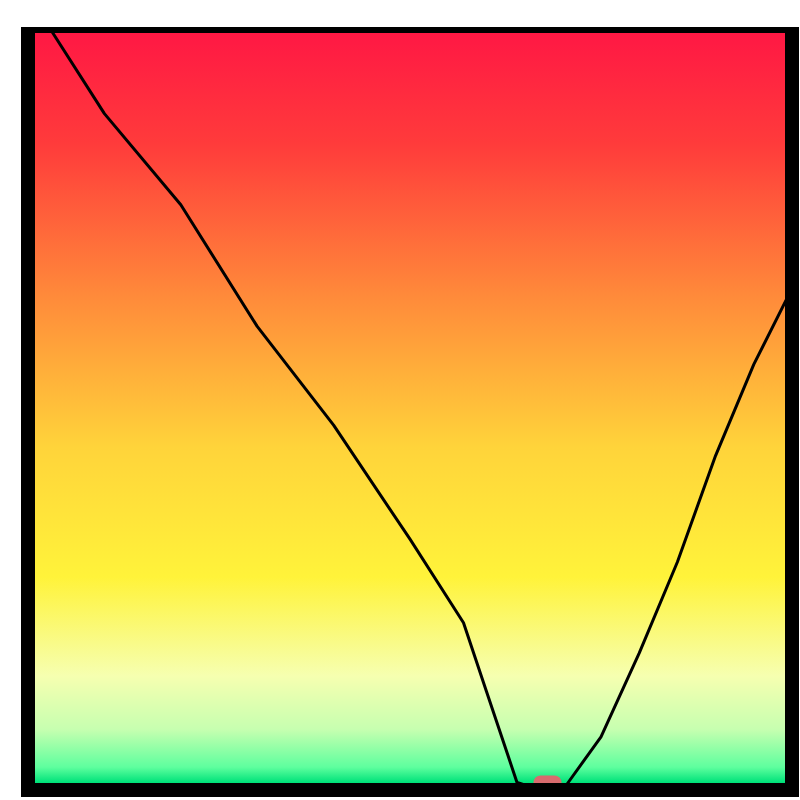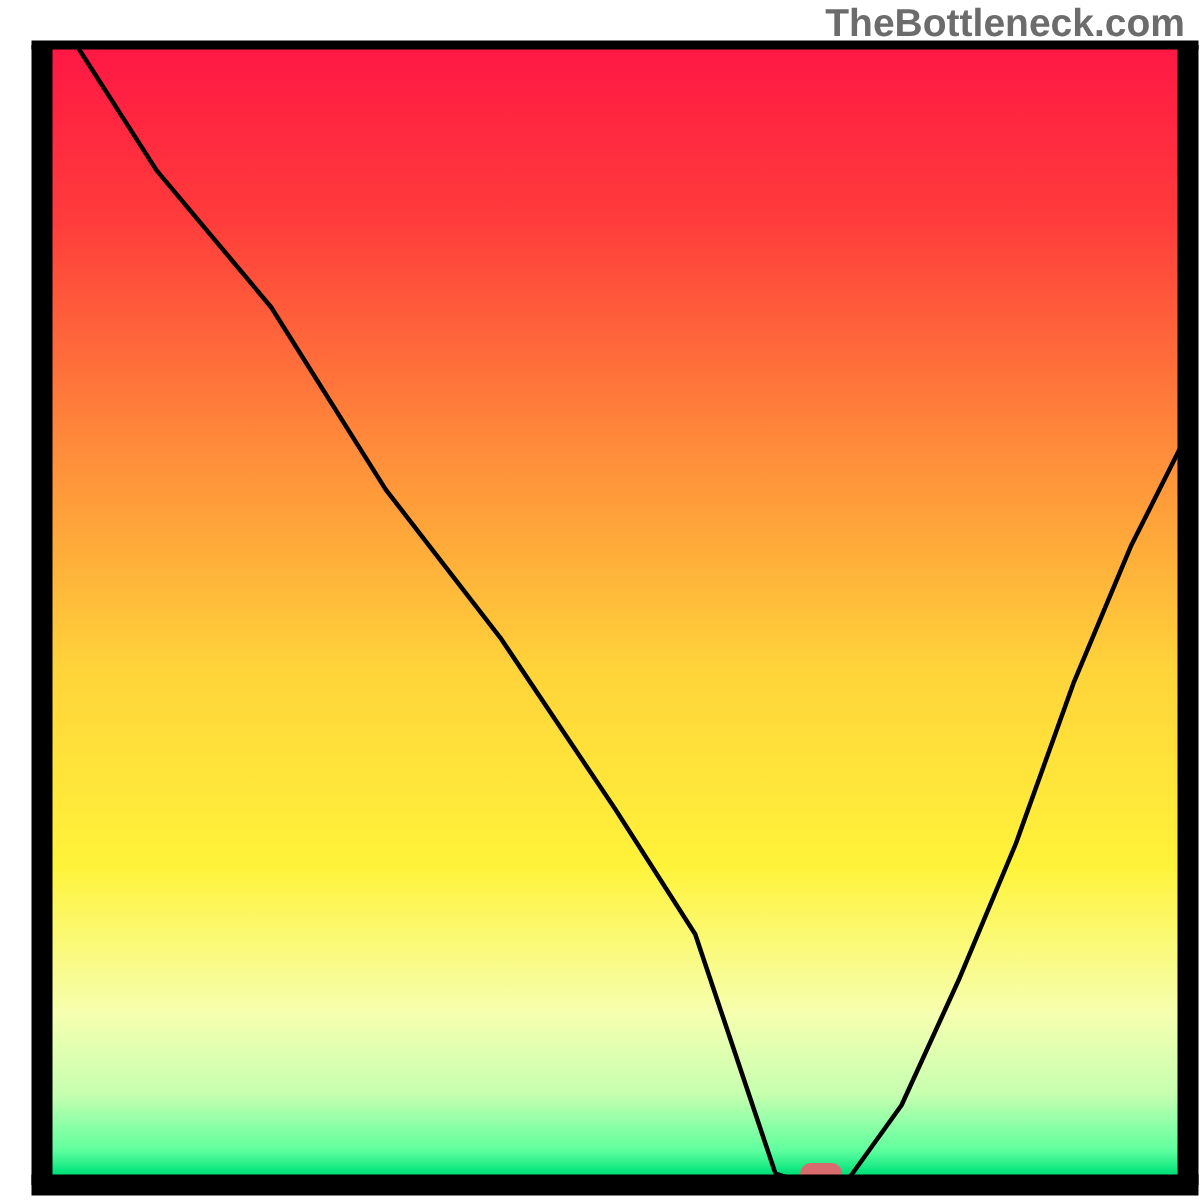--- a/index.html
+++ b/index.html
@@ -29,21 +29,20 @@
   svg {
     position: absolute;
     top: 0;
     left: 0;
   }
 </style>
 </head>
 <body>
 
 <div class="chart-container">
-  <div class="watermark">TheBottleneck.com</div>
   <svg id="chart-svg" width="800" height="800" viewBox="0 0 800 800">
       <defs>
         <linearGradient id="bg-grad" x1="0" y1="0" x2="0" y2="1">
           <stop offset="0%" stop-color="#ff1744"></stop>
           <stop offset="15%" stop-color="#ff3b3b"></stop>
           <stop offset="35%" stop-color="#ff8a3a"></stop>
           <stop offset="55%" stop-color="#ffd43a"></stop>
           <stop offset="72%" stop-color="#fff33a"></stop>
           <stop offset="85%" stop-color="#f6ffb0"></stop>
           <stop offset="92%" stop-color="#c7ffb0"></stop>

